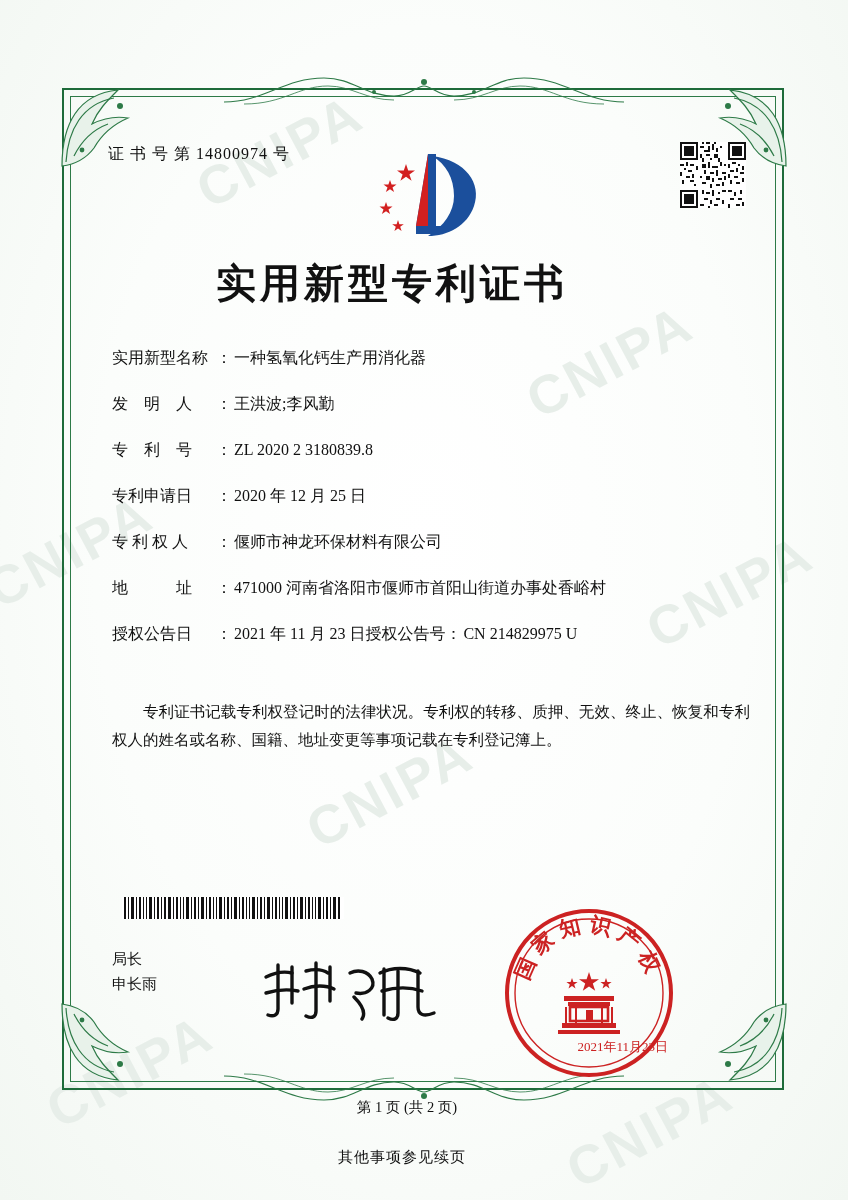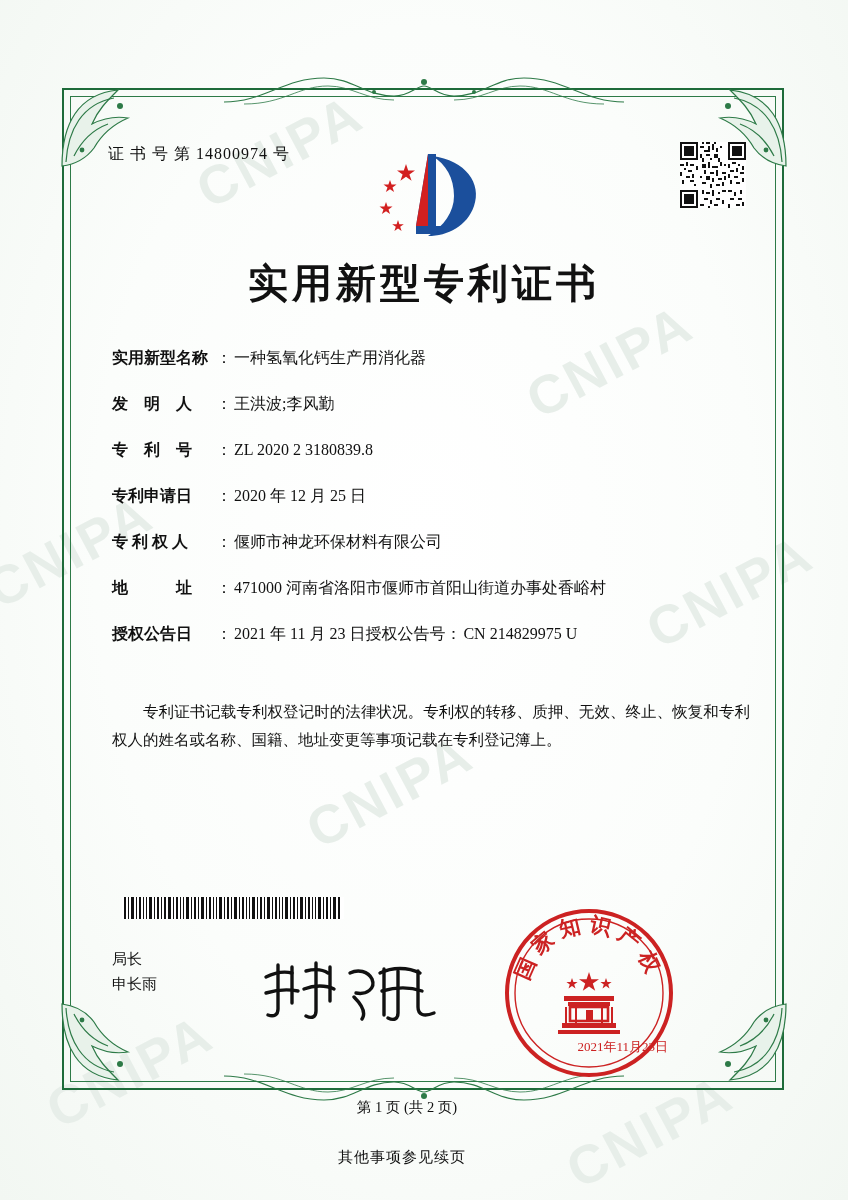--- a/index.html
+++ b/index.html
@@ -118,21 +118,21 @@
     left: 362px;
     top: 148px;
     width: 128px;
     height: 96px;
   }
 
   .title {
     position: absolute;
     left: 0;
     top: 256px;
-    width: 848px;
+    width: 784px;
     text-align: center;
     font-size: 40px;
     font-weight: bold;
     letter-spacing: 4px;
     color: #111;
     font-family: "Liberation Serif", "DejaVu Serif", serif;
   }
 
   
   .fields {
@@ -146,21 +146,20 @@
     align-items: baseline;
     margin-bottom: 25px;
     font-size: 16px;
     color: #111;
   }
   .field-label {
     width: 104px;
     flex: 0 0 104px;
     letter-spacing: 0px;
     white-space: nowrap;
-    font-weight: bold;
   }
   .field-colon { margin-right: 2px; }
   .field-value { flex: 1; }
 
   
   .paragraphs {
     position: absolute;
     left: 112px;
     top: 698px;
     width: 638px;

